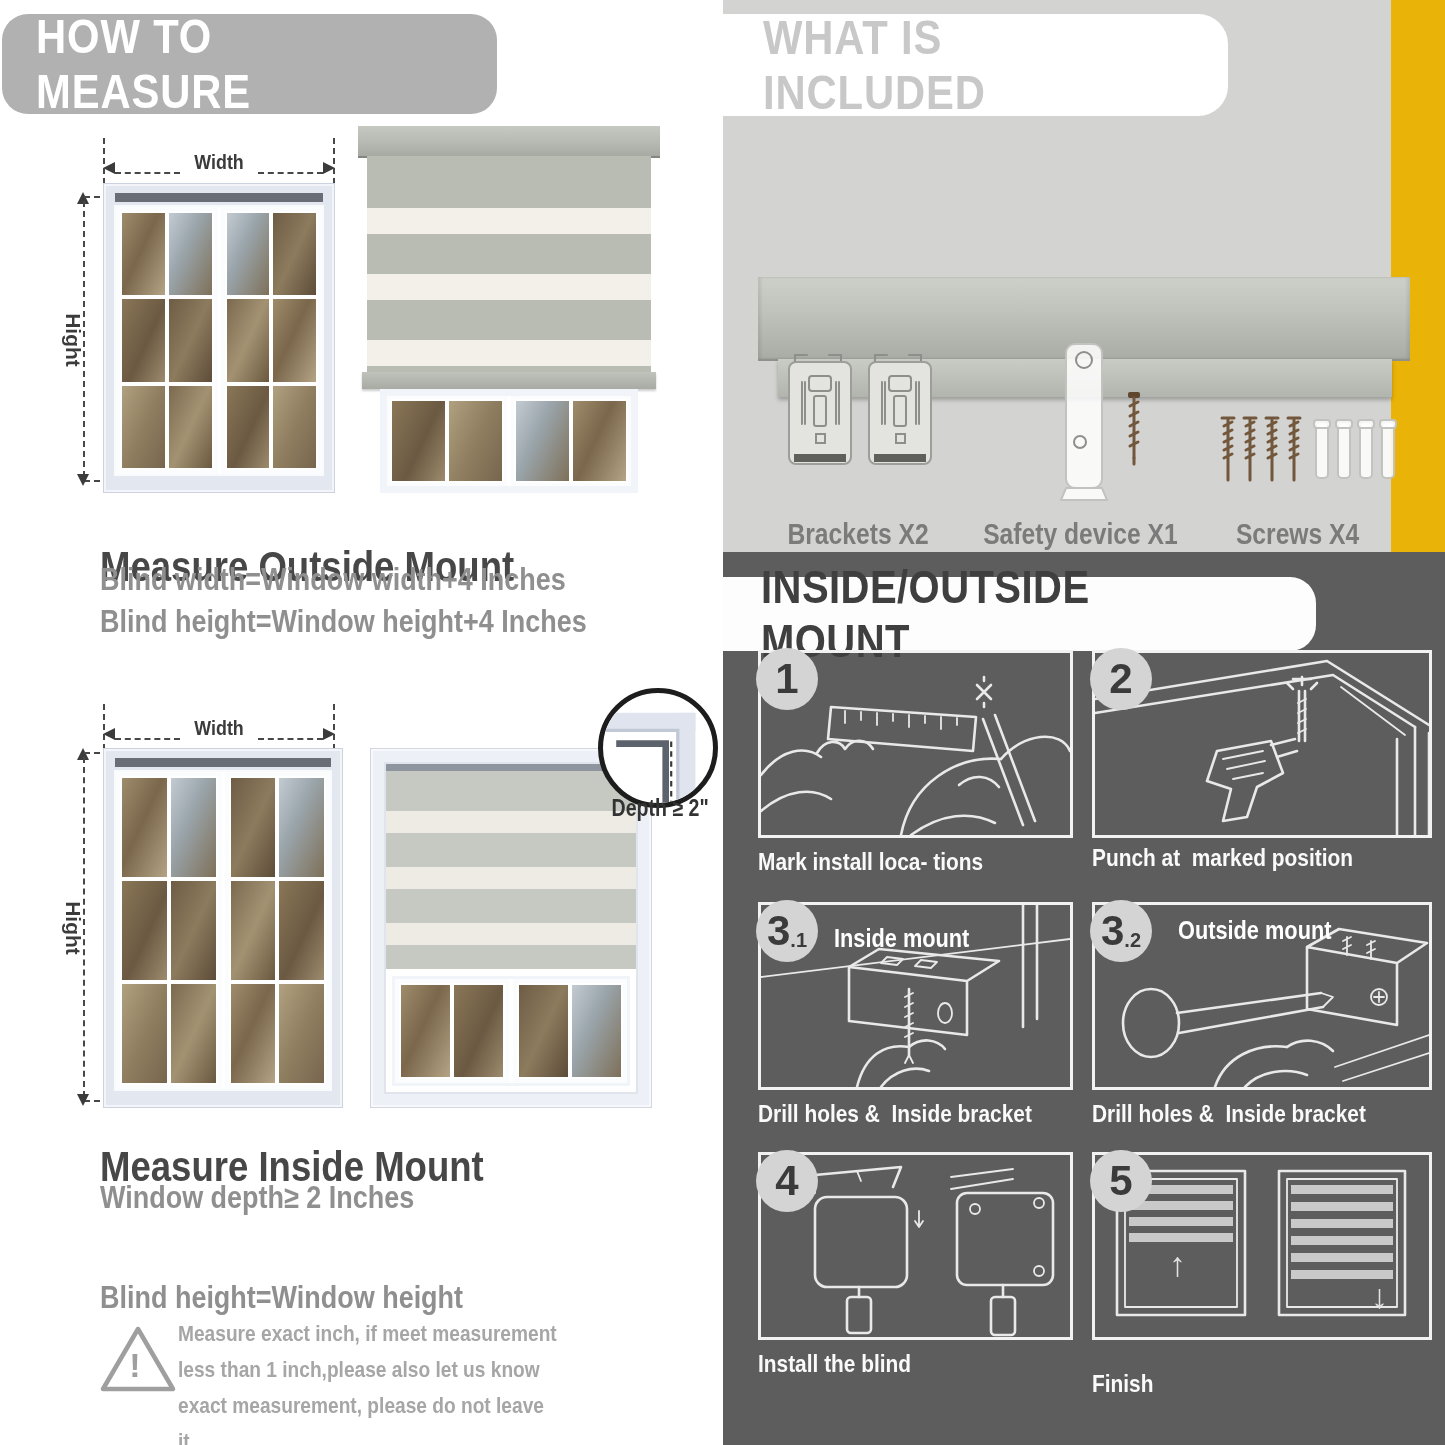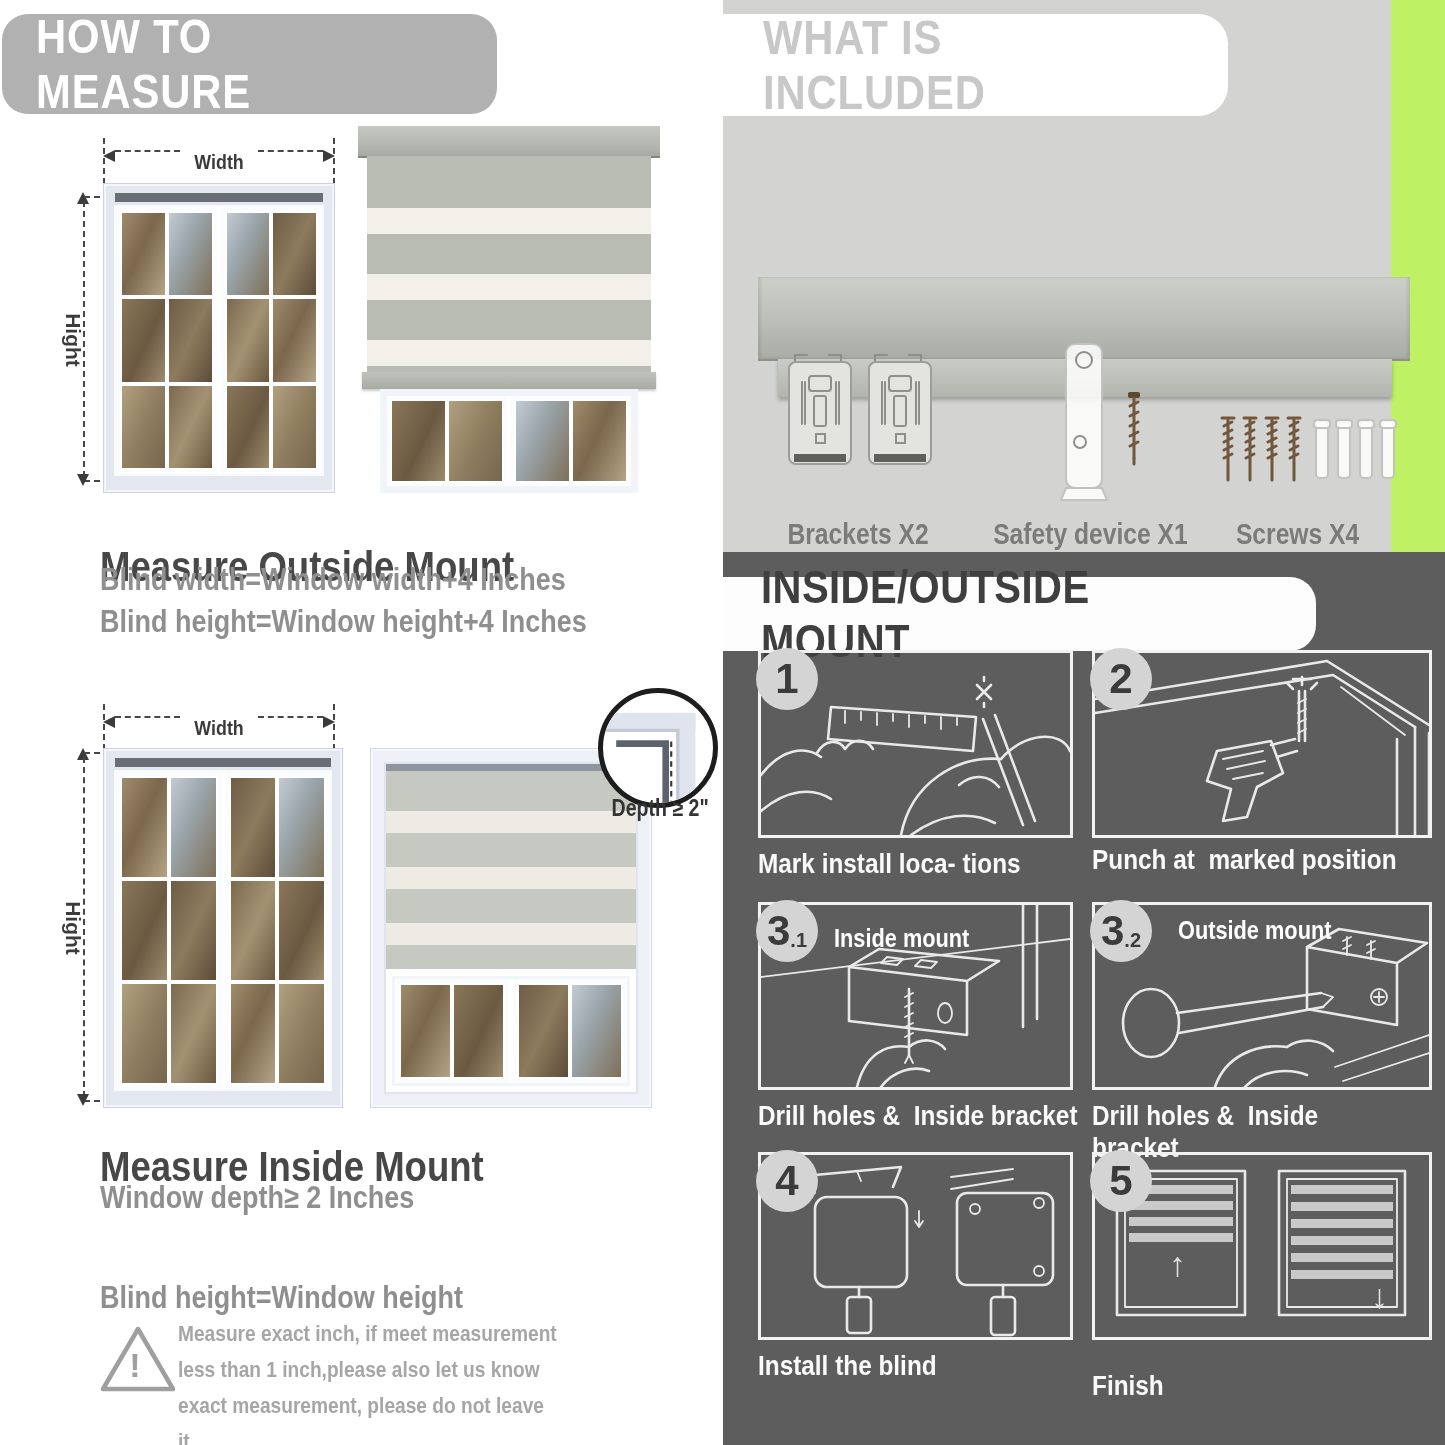--- a/index.html
+++ b/index.html
@@ -1,31 +1,31 @@
 <!DOCTYPE html>
 <html><head>
 <meta charset="utf-8">
 <style>
   html,body{margin:0;padding:0;background:#fff;}
-  .page{position:relative;width:1445px;height:1445px;background:#bef264;overflow:hidden;
+  .page{position:relative;width:1445px;height:1445px;background:#eab308;overflow:hidden;
         font-family:"Liberation Sans",sans-serif;}
   .cond{display:inline-block;transform:scaleX(.87);transform-origin:0 50%;white-space:pre-wrap;}
   .cond-c{display:inline-block;transform:scaleX(.85);transform-origin:50% 50%;white-space:pre-wrap;}
 
   
   .left-col{position:absolute;left:0;top:0;width:723px;height:1445px;background:#fff;}
   .pill-gray{position:absolute;left:2px;top:14px;width:495px;height:100px;background:#b1b1b1;
              border-radius:26px;display:flex;align-items:center;padding-left:34px;box-sizing:border-box;}
   .pill-gray .t{font-size:48px;font-weight:bold;color:#ffffff;letter-spacing:1px;}
 
   .sec-title{position:absolute;font-size:42px;font-weight:bold;color:#474747;}
   .sec-line{position:absolute;font-size:31px;font-weight:bold;color:#8f8f8f;}
 
   
-  .dim-h{position:absolute;display:flex;align-items:flex-start;height:24px;}
+  .dim-h{position:absolute;display:flex;align-items:flex-end;height:24px;}
   .dim-h .dash{flex:1;height:0;border-top:2px dashed #474747;}
   .dim-h .dlabel{padding:0 10px;font-size:21px;font-weight:bold;color:#3b3b3b;}
   .arr{width:0;height:0;flex:none;}
   .arr.left{border-top:6px solid transparent;border-bottom:6px solid transparent;border-right:12px solid #3b3b3b;}
   .arr.right{border-top:6px solid transparent;border-bottom:6px solid transparent;border-left:12px solid #3b3b3b;}
   .tickv{position:absolute;top:-12px;height:46px;border-left:2px dashed #474747;width:0;}
   .dim-v{position:absolute;width:24px;}
   .dim-v .vline{position:absolute;left:11px;top:9px;bottom:9px;border-left:2px dashed #474747;}
   .dim-v .aup{position:absolute;left:5px;top:0;border-left:6px solid transparent;border-right:6px solid transparent;border-bottom:12px solid #3b3b3b;}
   .dim-v .adn{position:absolute;left:5px;bottom:0;border-left:6px solid transparent;border-right:6px solid transparent;border-top:12px solid #3b3b3b;}
@@ -96,21 +96,21 @@
   
   .right-bottom{position:absolute;left:723px;top:552px;width:722px;height:893px;background:#5d5d5d;}
   .pill-white-b{position:absolute;left:0;top:25px;width:593px;height:74px;background:#fdfdfd;
                 border-radius:0 26px 26px 0;display:flex;align-items:center;padding-left:38px;box-sizing:border-box;}
   .pill-white-b .t{font-size:46px;font-weight:bold;color:#3f3f3f;letter-spacing:.5px;}
   .step-panel{position:absolute;border:3px solid #f2f2f2;box-sizing:border-box;overflow:hidden;}
   .badge{position:absolute;left:-4px;top:-4px;width:62px;height:62px;border-radius:50%;background:#d4d4d4;
          display:flex;align-items:center;justify-content:center;font-weight:bold;font-size:42px;color:#3b3b3b;}
   .badge .sub{font-size:20px;margin-top:18px;}
   .inner-label{position:absolute;left:76px;top:16px;font-size:25px;font-weight:bold;color:#ffffff;}
-  .cap{position:absolute;font-size:28px;font-weight:bold;color:#fafafa;white-space:pre-wrap;}
+  .cap{position:absolute;font-size:24px;font-weight:bold;color:#fafafa;white-space:pre-wrap;}
   .line-art{position:absolute;left:0;top:0;width:100%;height:100%;}
   .line-art *{stroke:#e9e9e9;stroke-width:2.6;fill:none;stroke-linecap:round;stroke-linejoin:round;}
   .line-art .fillband{fill:#c9c9c9;stroke:none;}
   .line-art .thin{stroke-width:1.8;}
   .step-arrow{position:absolute;font-size:34px;font-weight:bold;color:#e2e2e2;line-height:1;}
 
   
   .inc-icon{position:absolute;}
   .inc-icon svg .metal{fill:#e3e3df;stroke:#9d9d99;stroke-width:2;}
   .inc-icon svg .dark{fill:#5f5f5b;stroke:none;}
@@ -342,21 +342,21 @@
           <rect class="clear" x="116" y="8" width="16" height="8" rx="3"></rect>
           <rect class="clear" x="140" y="10" width="12" height="56" rx="4"></rect>
           <rect class="clear" x="138" y="8" width="16" height="8" rx="3"></rect>
           <rect class="clear" x="162" y="10" width="12" height="56" rx="4"></rect>
           <rect class="clear" x="160" y="8" width="16" height="8" rx="3"></rect>
         </g>
       </svg>
     </div>
 
     <div class="inc-label" style="left:35px;width:200px;"><span class="cond-c">Brackets X2</span></div>
-    <div class="inc-label" style="left:237px;width:260px;"><span class="cond-c">Safety device X1</span></div>
+    <div class="inc-label" style="left:227px;width:260px;"><span class="cond-c">Safety device X1</span></div>
     <div class="inc-label" style="left:485px;width:180px;"><span class="cond-c">Screws X4</span></div>
   </section>
 
   <section class="right-bottom">
 
     <div class="pill-white-b">
       <span class="t cond">INSIDE/OUTSIDE MOUNT</span>
     </div>
 
     <div class="step-panel" style="left:35px;top:98px;width:315px;height:188px;">

